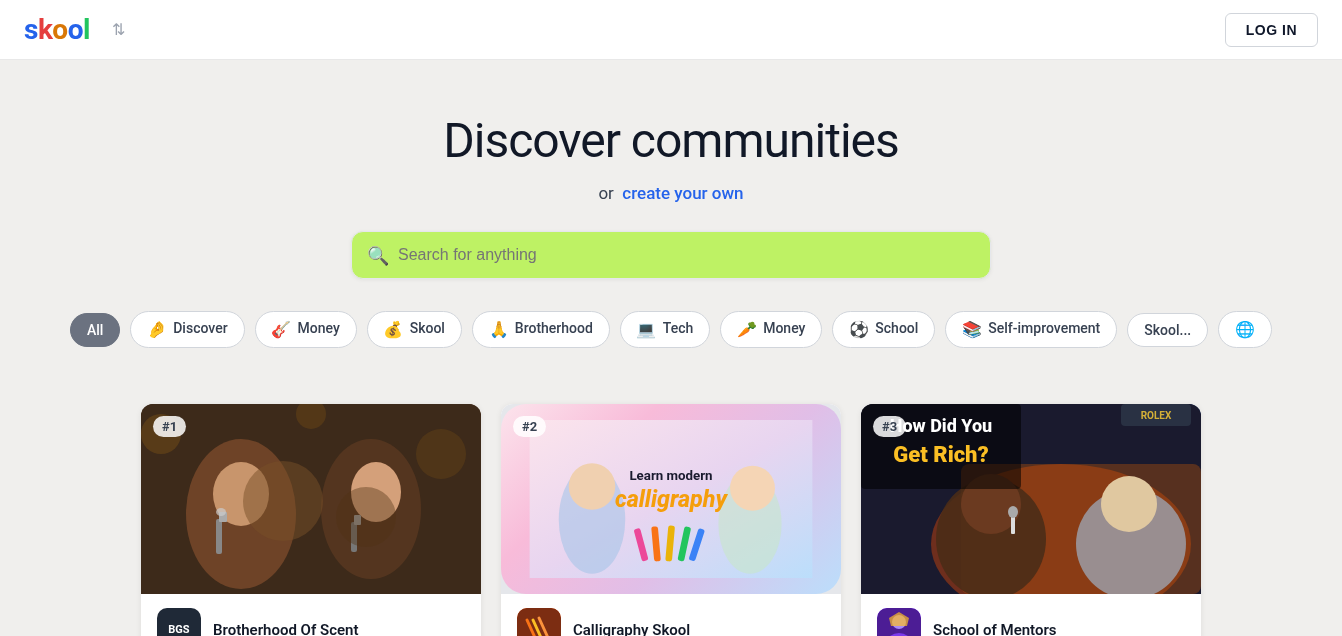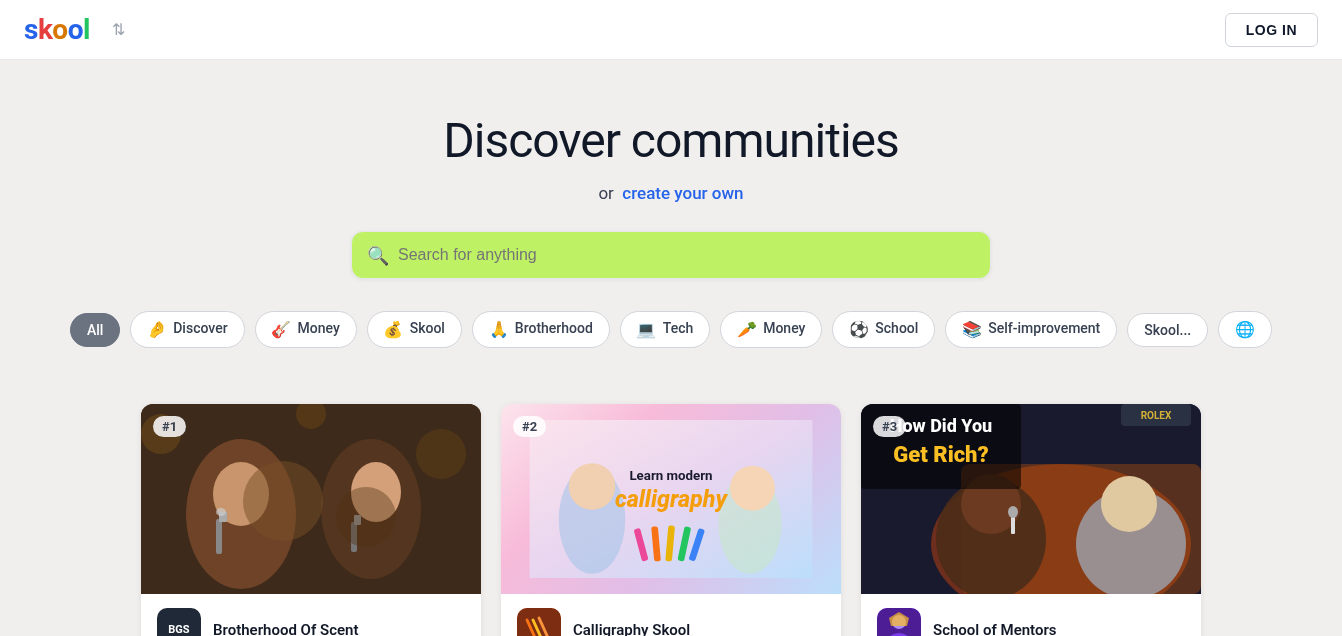--- a/index.html
+++ b/index.html
@@ -223,20 +223,21 @@
     .card2-bg {
       background: linear-gradient(135deg, #fce4ec 0%, #f8bbd9 30%, #e1bee7 60%, #bbdefb 100%);
       width: 100%;
       height: 100%;
       display: flex;
       flex-direction: column;
       align-items: center;
       justify-content: center;
       padding: 16px;
       position: relative;
+      border-radius: 25px;
     }
 
     
     .card3-bg {
       background: linear-gradient(135deg, #1a1a2e 0%, #16213e 30%, #0f3460 60%, #533483 100%);
       width: 100%;
       height: 100%;
       display: flex;
       align-items: center;
       justify-content: center;

